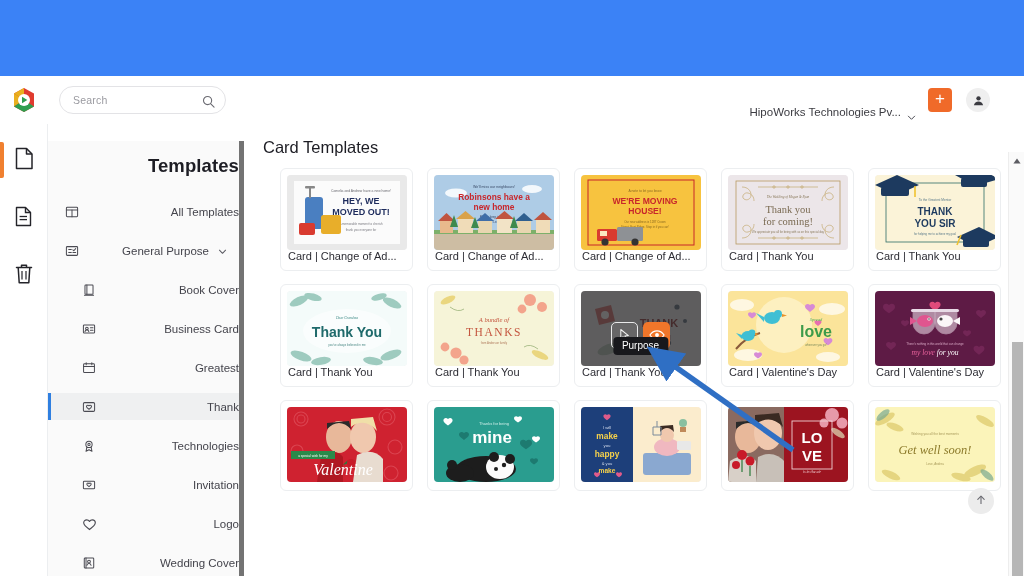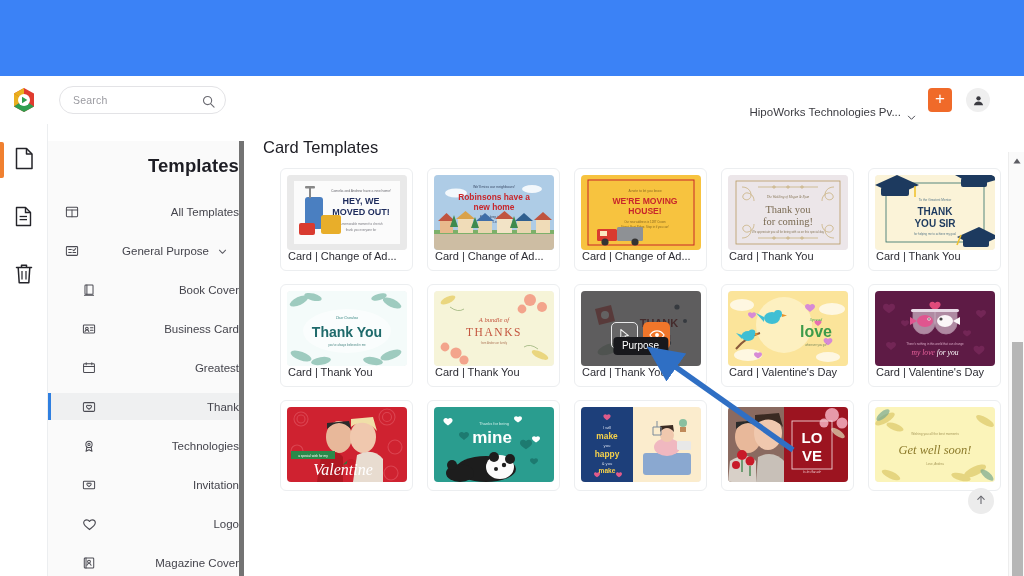--- a/index.html
+++ b/index.html
@@ -260,21 +260,21 @@
               </svg></span>
             <span class="lbl">Logo</span>
           </div>
           <div class="side-item sub">
             <span class="ic"><svg viewBox="0 0 16 16" width="14" height="14" fill="none" stroke="#4a4a52" stroke-width="1.15" stroke-linejoin="round" stroke-linecap="round">
                 <rect x="2.6" y="2.2" width="10.8" height="11.6" rx="1"></rect>
                 <circle cx="8" cy="6.4" r="1.6"></circle>
                 <path d="M5.6 10.6c.4-1.3 1.3-2 2.4-2s2 .7 2.4 2"></path>
                 <line x1="4.6" y1="2.2" x2="4.6" y2="13.8"></line>
               </svg></span>
-            <span class="lbl">Magazine Cover</span>
+            <span class="lbl">Wedding Cover</span>
           </div>
           <div class="side-item sub">
             <span class="ic"><svg viewBox="0 0 16 16" width="14" height="14" fill="none" stroke="#4a4a52" stroke-width="1.15" stroke-linejoin="round" stroke-linecap="round">
                 <rect x="3" y="1.8" width="10" height="12.4" rx="1"></rect>
                 <circle cx="8" cy="5.8" r="1.4"></circle>
                 <path d="M6 9.2c.3-1 1-1.5 2-1.5s1.7.5 2 1.5"></path>
                 <line x1="5.6" y1="11.4" x2="10.4" y2="11.4"></line>
               </svg></span>
             <span class="lbl">Resume</span>
           </div>

